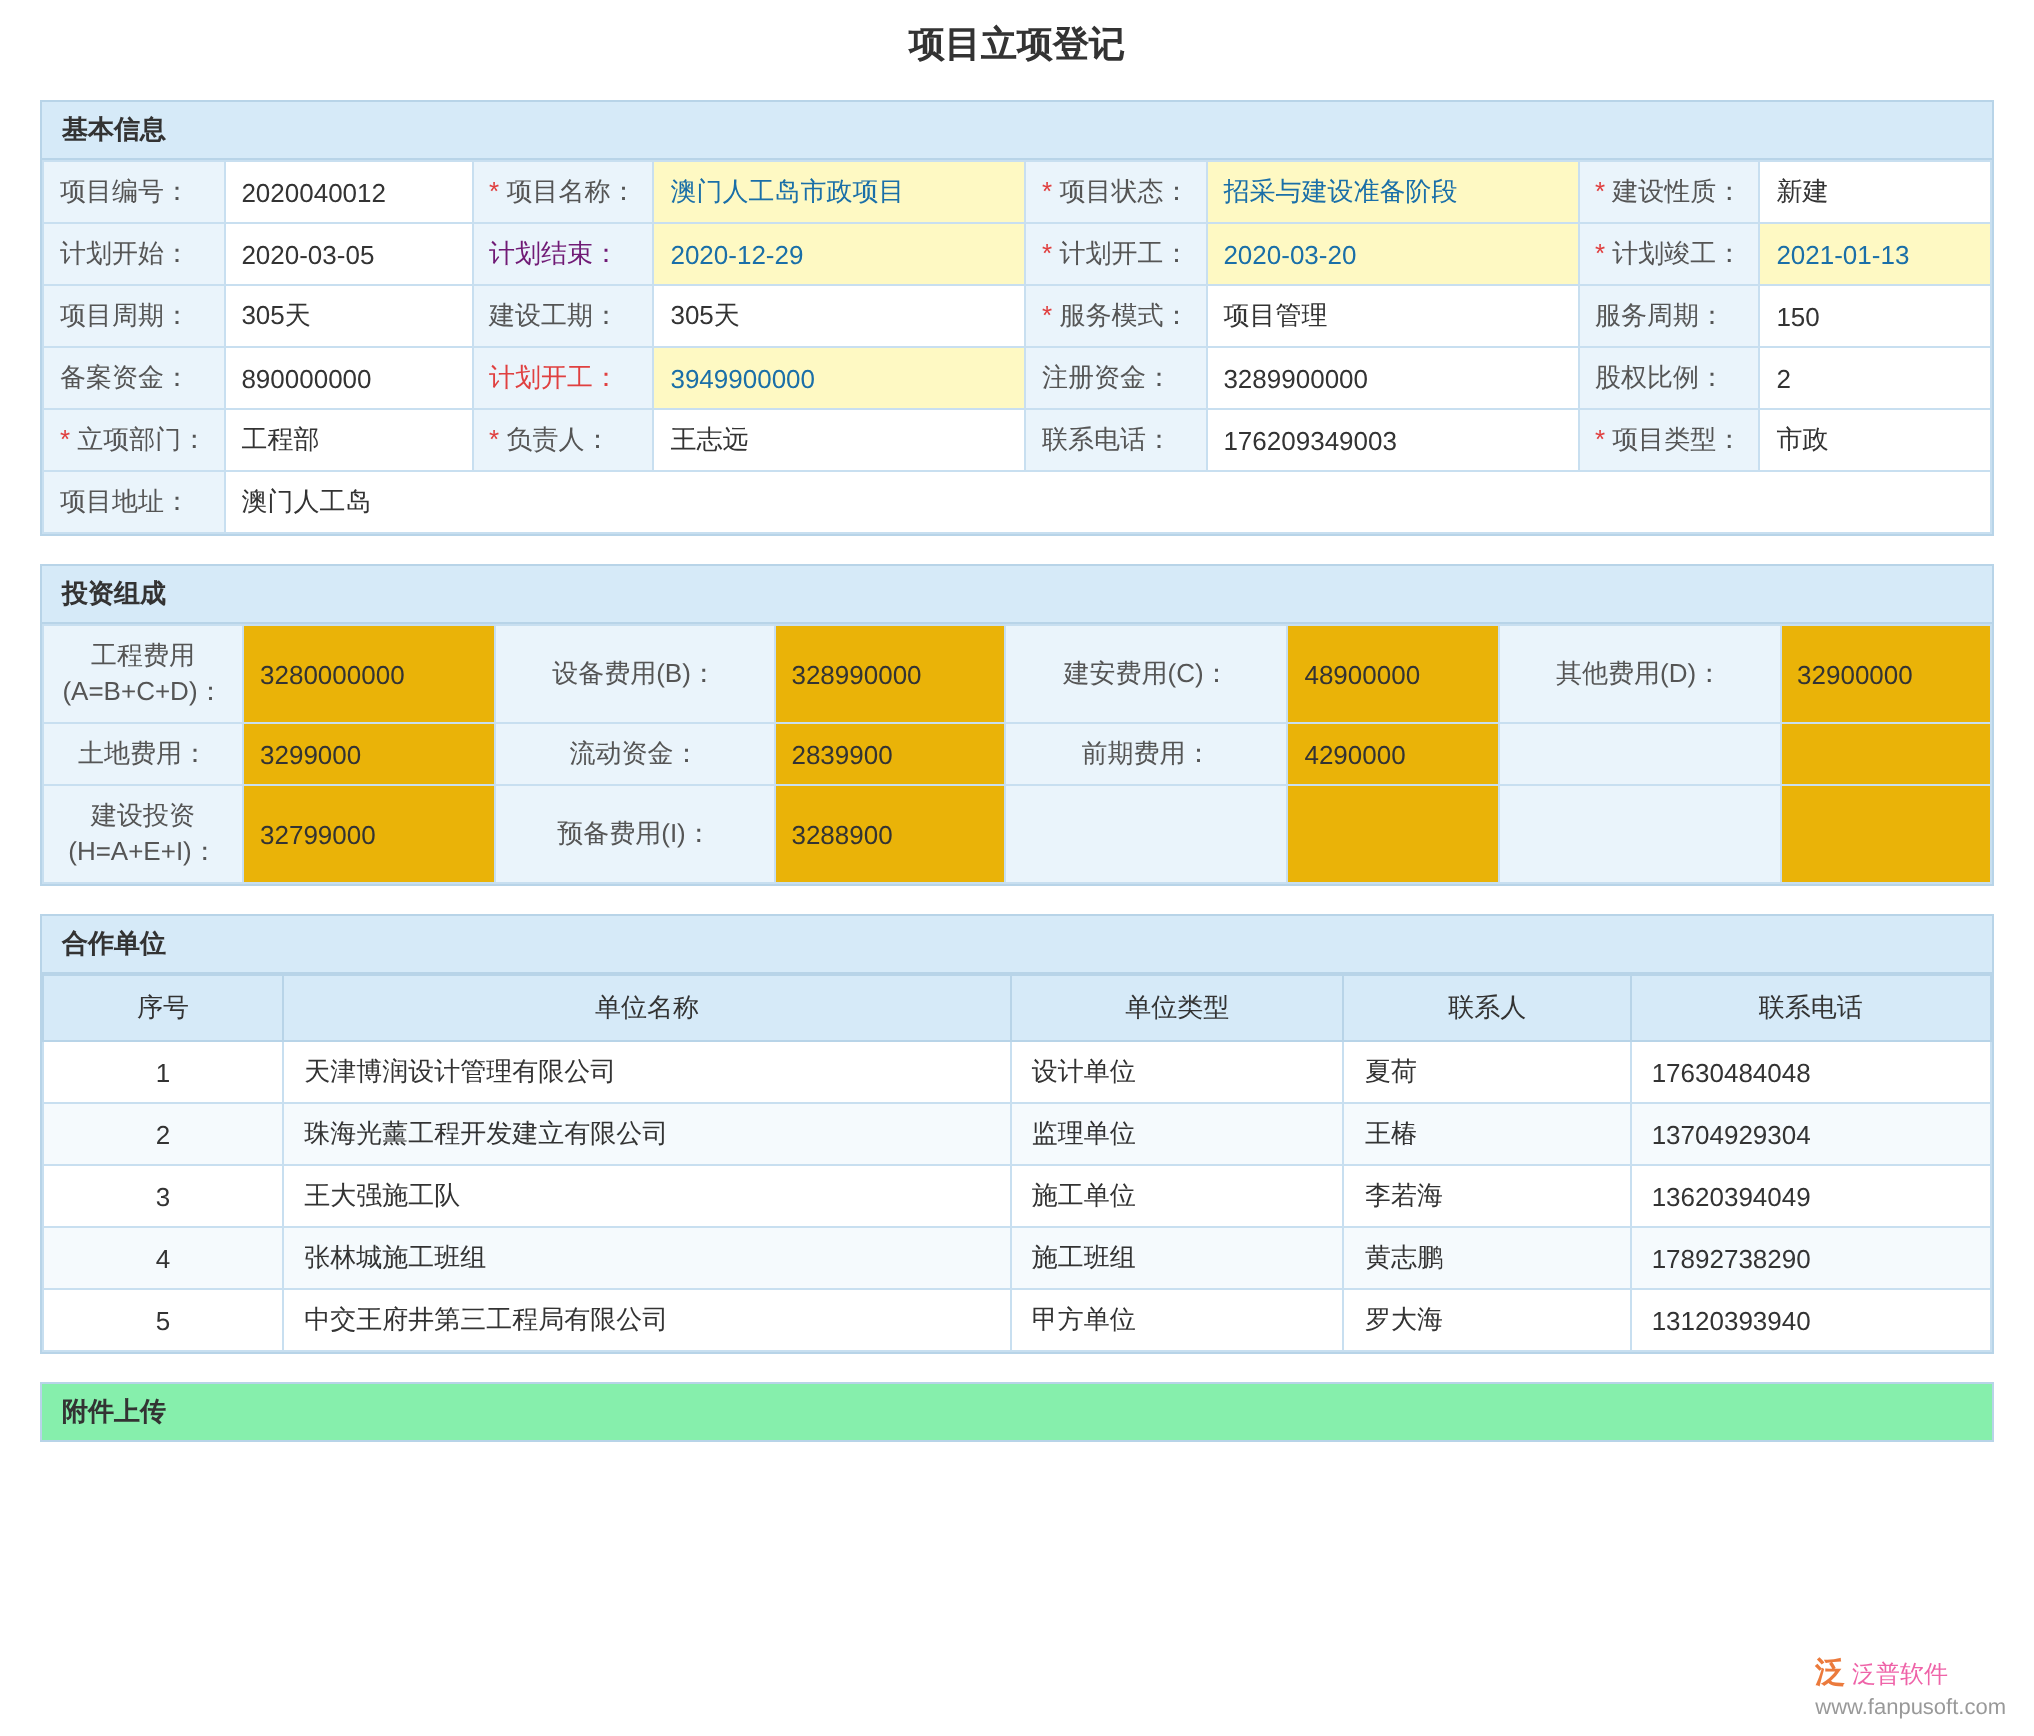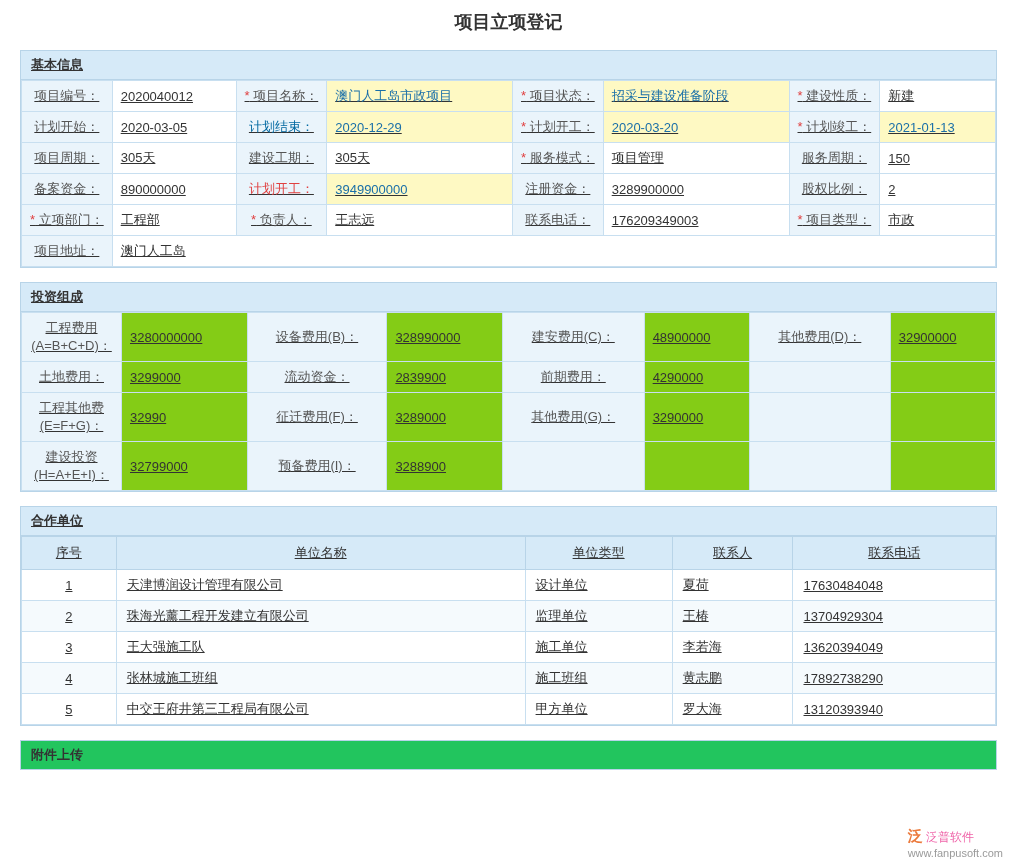--- a/index.html
+++ b/index.html
@@ -13,42 +13,41 @@
     .page-title {
       text-align: center;
       font-size: 18px;
       font-weight: bold;
       margin-bottom: 16px;
       color: #333;
     }
     .section {
       border: 1px solid #b8d4e8;
       margin-bottom: 14px;
-      text-decoration: underline;
     }
     .section-header {
       background: #d6eaf8;
       padding: 5px 10px;
       font-weight: bold;
       font-size: 13px;
       color: #333;
       border-bottom: 1px solid #b8d4e8;
     }
     .info-table {
       width: 100%;
       border-collapse: collapse;
     }
     .info-table td {
       border: 1px solid #c8dff0;
       padding: 6px 8px;
       vertical-align: middle;
     }
     .label-cell {
       background: #eaf4fb;
-      text-align: center;
+      text-align: left;
       color: #555;
       white-space: nowrap;
       width: 80px;
     }
     .value-cell {
       color: #1a6fa8;
       background: #fef9c3;
     }
     .value-plain {
       color: #333;
@@ -66,32 +65,32 @@
       vertical-align: middle;
     }
     .invest-label {
       background: #eaf4fb;
       text-align: center;
       color: #555;
       white-space: nowrap;
     }
     .invest-value {
       color: #333;
-      background: #84cc16;
+      background: #eab308;
     }
 
     
     .coop-table {
       width: 100%;
       border-collapse: collapse;
     }
     .coop-table th {
       background: #d6eaf8;
       border: 1px solid #b8d4e8;
-      padding: 7px 10px;
+      padding: 7px 20px;
       text-align: center;
       font-weight: normal;
       color: #333;
     }
     .coop-table td {
       border: 1px solid #c8dff0;
       padding: 6px 10px;
       background: #fff;
       color: #333;
     }
@@ -101,21 +100,21 @@
     .coop-table tr:nth-child(even) td {
       background: #f5fafd;
     }
 
     
     .footer-section {
       border: 1px solid #b8d4e8;
       margin-bottom: 14px;
     }
     .footer-header {
-      background: #22c55e;
+      background: #86efac;
       padding: 5px 10px;
       font-weight: bold;
       font-size: 13px;
       color: #333;
     }
     .footer-logo {
       position: fixed;
       bottom: 8px;
       right: 14px;
       font-size: 12px;
@@ -147,21 +146,21 @@
         <td class="label-cell">
           <span style="color:#e04040;">*</span> 建设性质：
         </td>
         <td class="value-plain">新建</td>
       </tr>
 
       <tr>
         <td class="label-cell">计划开始：</td>
         <td class="value-plain">2020-03-05</td>
         <td class="label-cell">
-          <span style="color:#0369a1;">计划结束：</span>
+          <span style="color:#701a75;">计划结束：</span>
         </td>
         <td class="value-cell">2020-12-29</td>
         <td class="label-cell">
           <span style="color:#e04040;">*</span> 计划开工：
         </td>
         <td class="value-cell">2020-03-20</td>
         <td class="label-cell">
           <span style="color:#e04040;">*</span> 计划竣工：
         </td>
         <td class="value-cell">2021-01-13</td>
@@ -239,31 +238,20 @@
         <td class="invest-label">土地费用：</td>
         <td class="invest-value">3299000</td>
         <td class="invest-label">流动资金：</td>
         <td class="invest-value">2839900</td>
         <td class="invest-label">前期费用：</td>
         <td class="invest-value">4290000</td>
         <td class="invest-label"></td>
         <td class="invest-value"></td>
       </tr>
 
-      <tr>
-        <td class="invest-label" style="white-space:pre-line;">工程其他费
-(E=F+G)：</td>
-        <td class="invest-value">32990</td>
-        <td class="invest-label">征迁费用(F)：</td>
-        <td class="invest-value">3289000</td>
-        <td class="invest-label">其他费用(G)：</td>
-        <td class="invest-value">3290000</td>
-        <td class="invest-label"></td>
-        <td class="invest-value"></td>
-      </tr>
 
       <tr>
         <td class="invest-label" style="white-space:pre-line;">建设投资
 (H=A+E+I)：</td>
         <td class="invest-value">32799000</td>
         <td class="invest-label">预备费用(I)：</td>
         <td class="invest-value">3288900</td>
         <td class="invest-label"></td>
         <td class="invest-value"></td>
         <td class="invest-label"></td>

